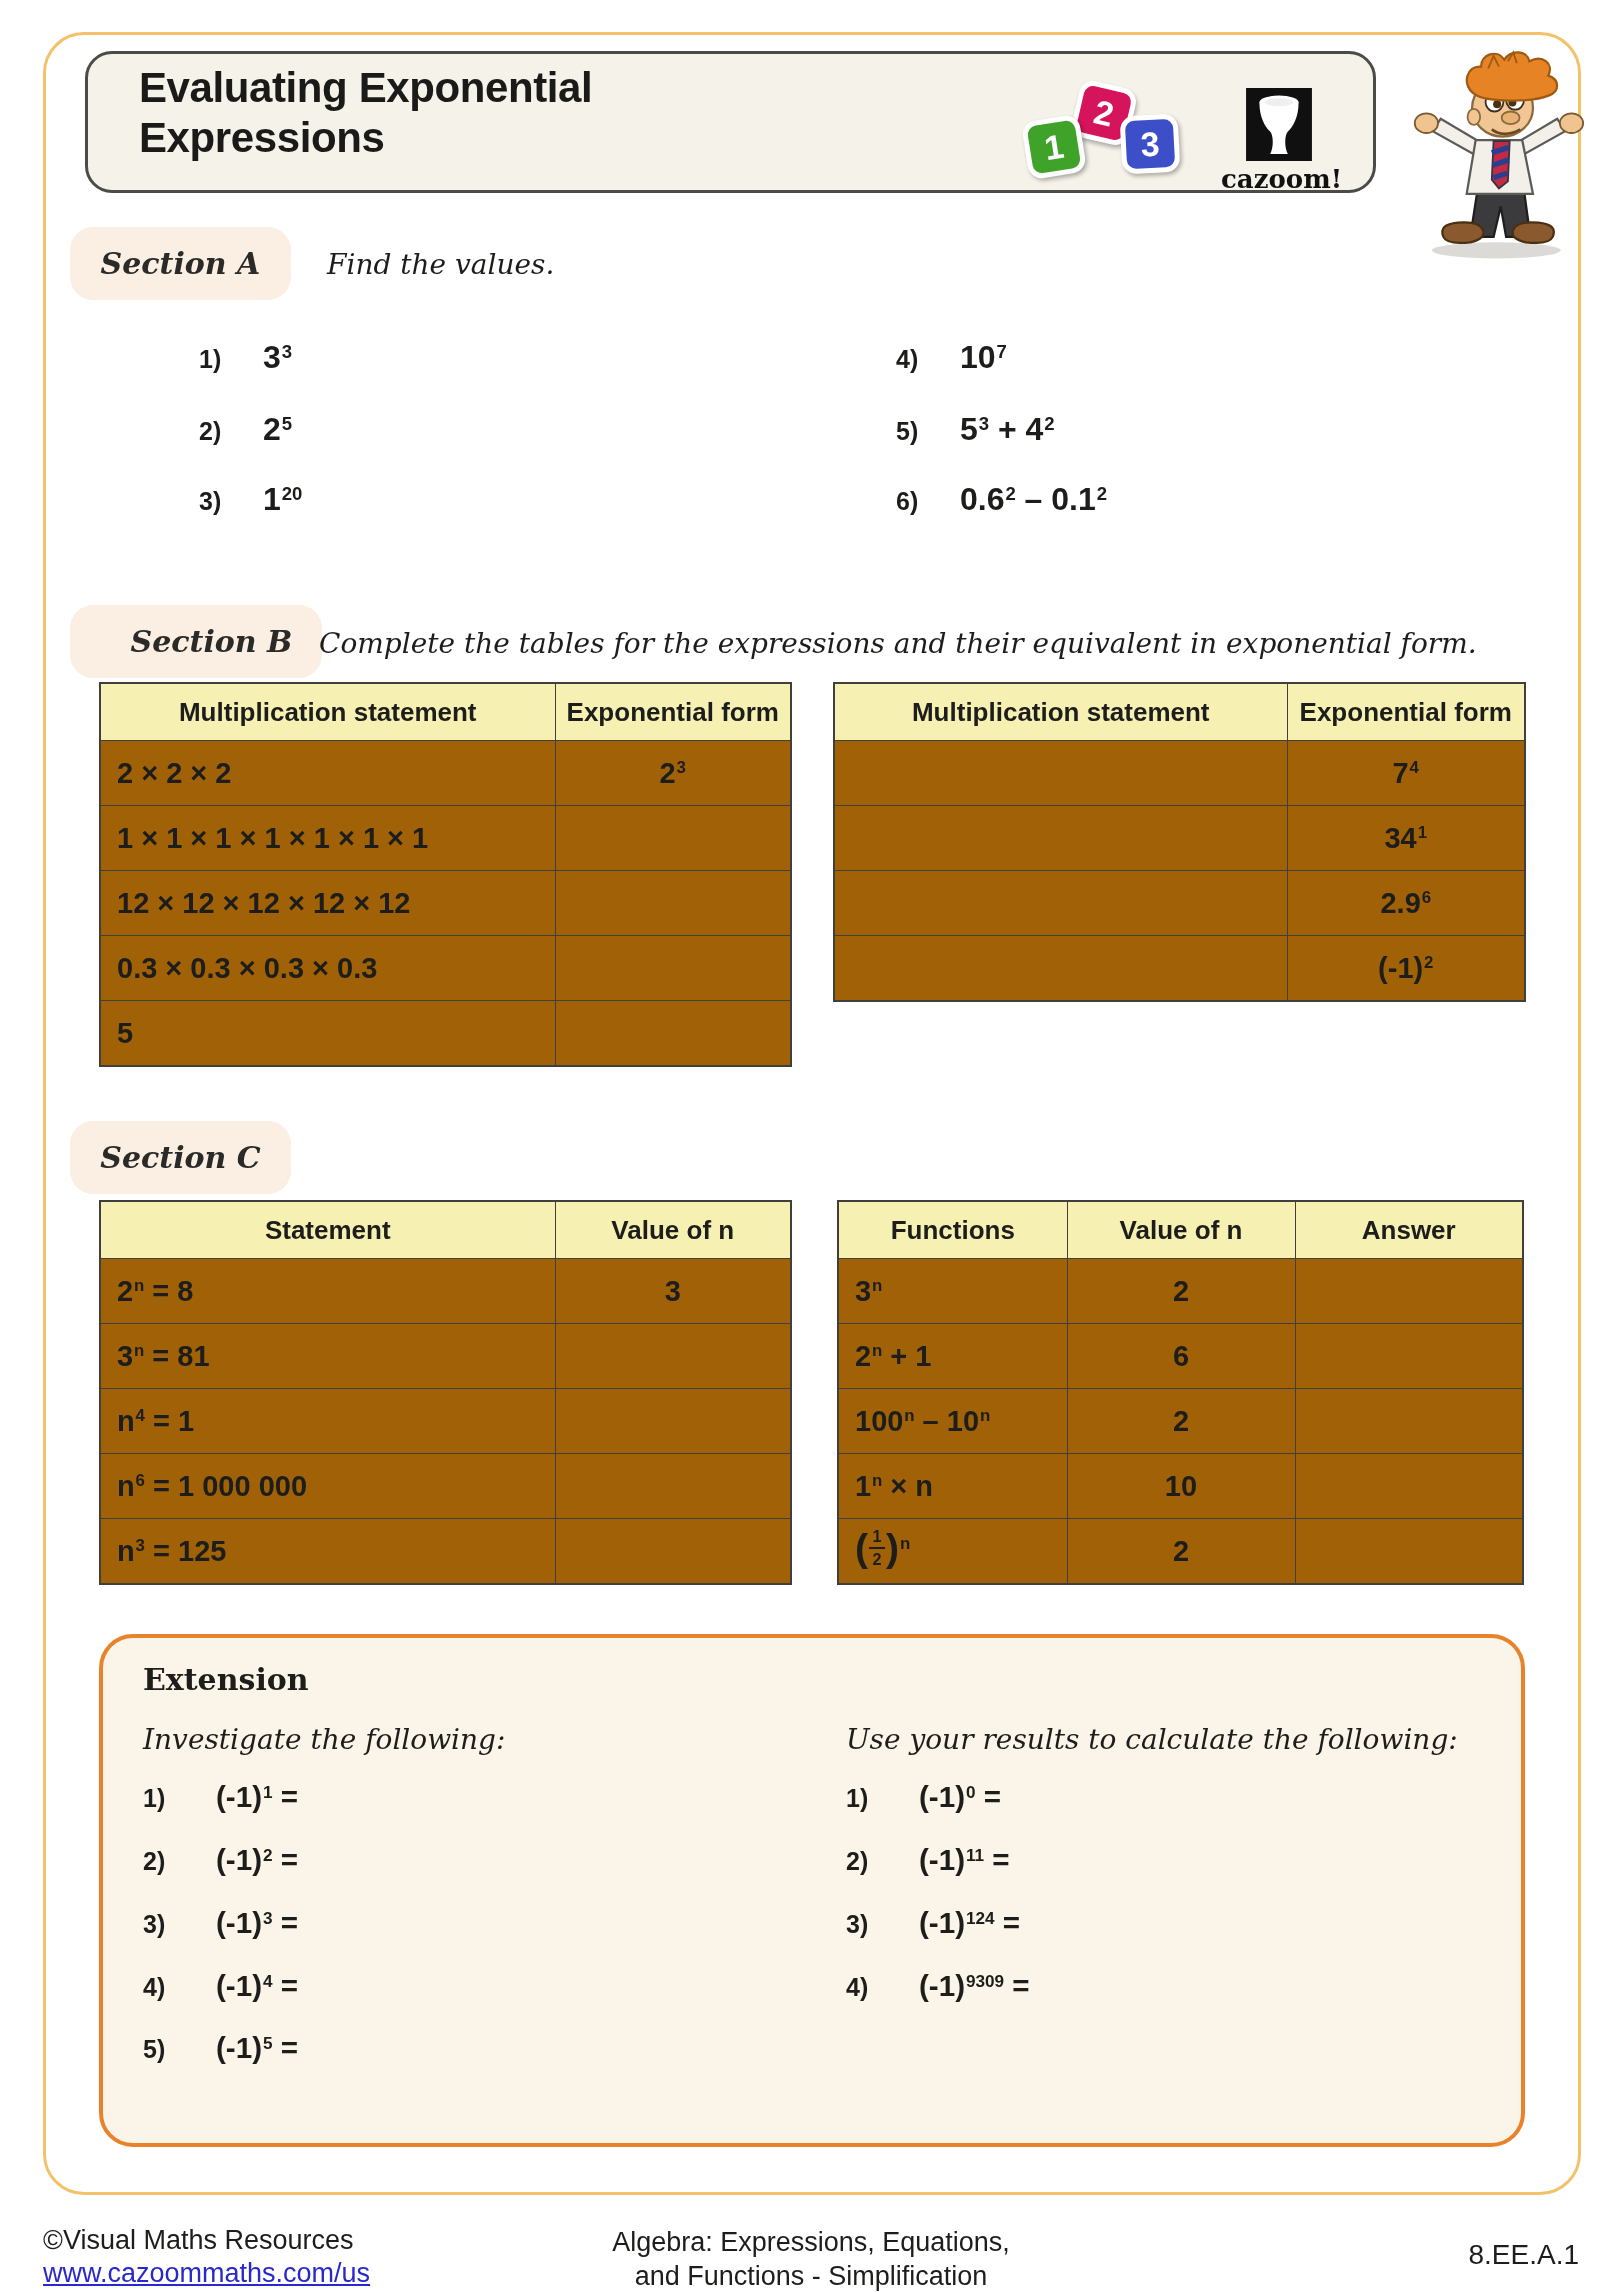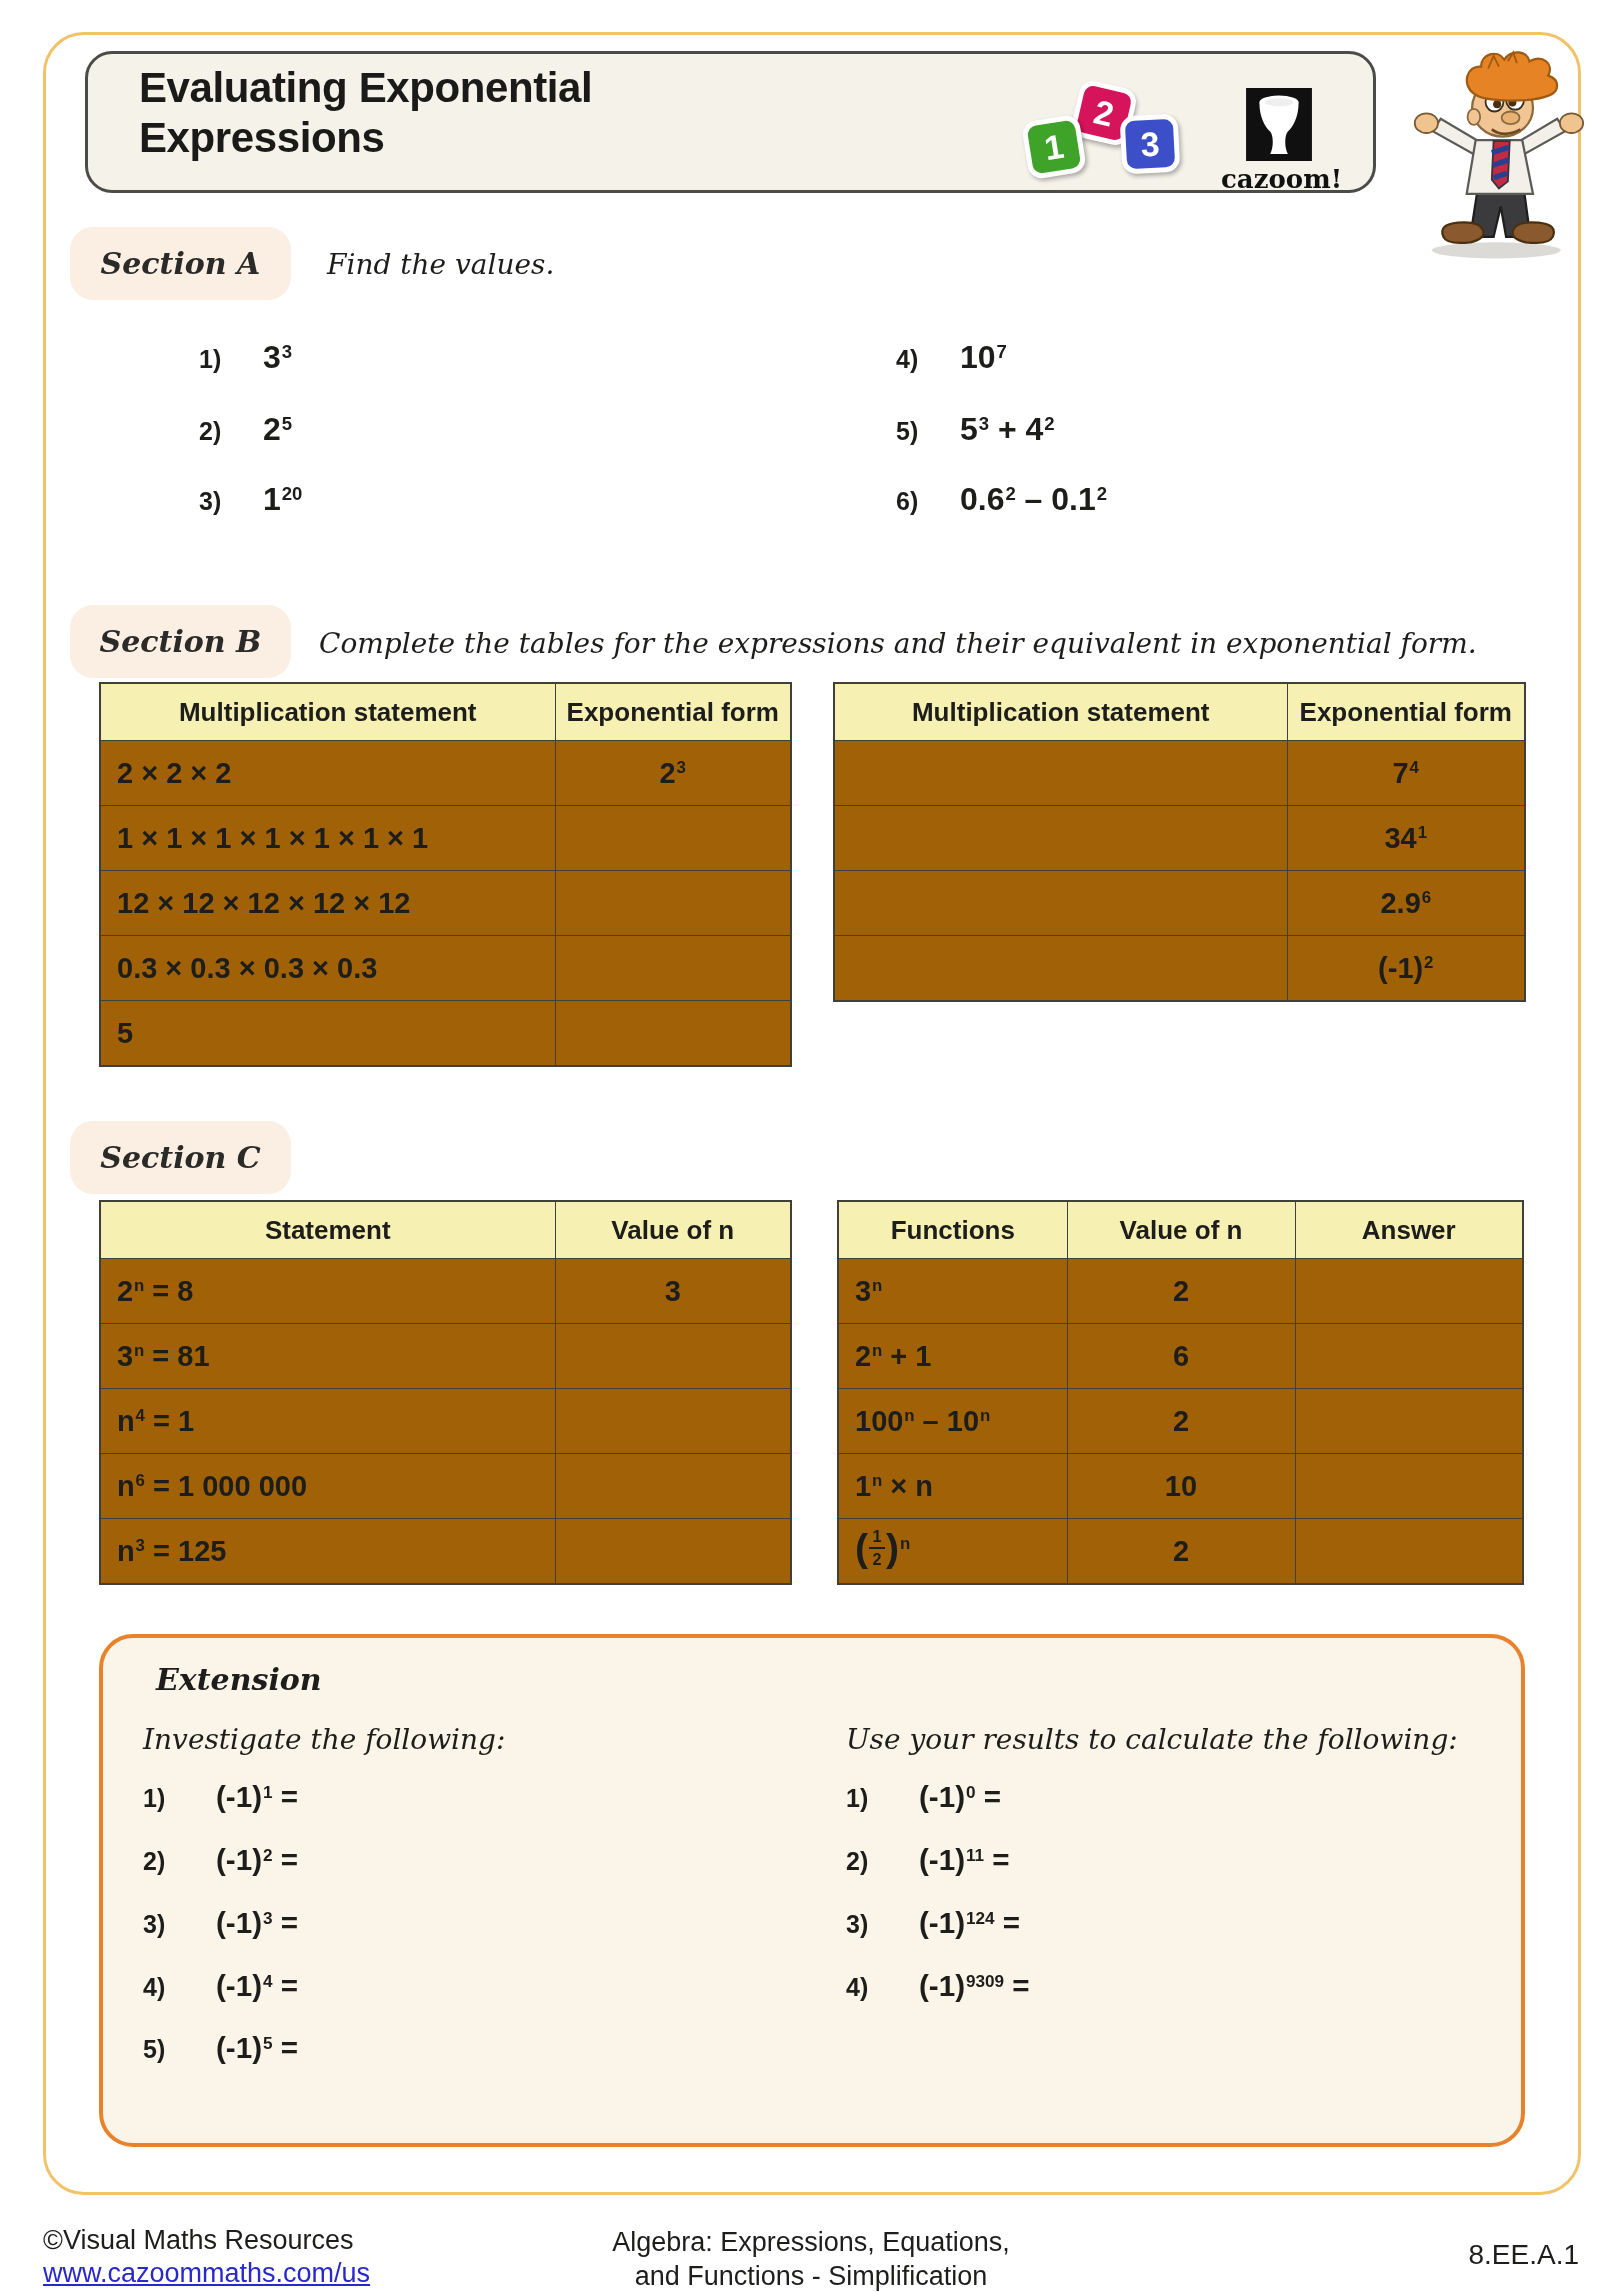--- a/index.html
+++ b/index.html
@@ -46,21 +46,21 @@
     background:#F6F1B3; border:1.8px solid #403F3B; font-size:26px; font-weight:bold;
     text-align:center; height:56px; padding:0 5.4px;
   }
   .wtab td { border:1.8px solid #403F3B; height:64px; font-size:29px; font-weight:bold; padding:0 16px; }
   .cell-c { text-align:center; padding:0 5.4px !important; }
 
   .ext-box {
     left:99px; top:1634px; width:1426px; height:513px;
     background:#FBF4E8; border:4.5px solid #E8832C; border-radius:34px; box-sizing:border-box;
   }
-  .ext-title { left:156px; top:1662px; font-family:"DejaVu Serif", serif; font-style:italic; font-weight:bold; font-size:30px; }
+  .ext-title { left:143px; top:1662px; font-family:"DejaVu Serif", serif; font-weight:bold; font-size:30px; }
   .ext-item { display:flex; align-items:baseline; }
   .ext-num { font-size:25px; font-weight:bold; width:73px; flex:none; }
   .ext-expr { font-size:29.6px; font-weight:bold; white-space:nowrap; }
 
   .fracwrap { display:inline-flex; align-items:center; vertical-align:middle; position:relative; top:-2.7px; }
   .fracwrap .paren { font-size:135%; font-weight:bold; }
   .frac { display:inline-flex; flex-direction:column; align-items:center; font-size:56%; line-height:1.05; margin:0 0.9px; }
   .frac .fnum { border-bottom:2.7px solid #1D1D1B; padding:0 3.6px 1.8px; }
   .frac .fden { padding-top:1.8px; }
 
@@ -160,21 +160,21 @@
 </div>
 <div class="abs prob" style="left:896px; top:411px;">
   <span class="prob-num">5)</span>
   <span class="prob-expr">5<sup>3</sup> + 4<sup>2</sup></span>
 </div>
 <div class="abs prob" style="left:896px; top:481px;">
   <span class="prob-num">6)</span>
   <span class="prob-expr">0.6<sup>2</sup> – 0.1<sup>2</sup></span>
 </div>
 
-<div class="abs sec-label" style="top:605px;">
+<div class="abs sec-label" style="top:605px;padding-left:31px;">
   <span>Section B</span>
 </div>
 <div class="abs instr" style="left:319px; top:627px; width:1191px;">Complete the tables for the expressions and their equivalent in exponential form.</div>
 
 <table class="wtab" style="left:99px; top:682px; width:691px;">
   <colgroup>
       <col style="width:455px">
       <col style="width:236px">
     </colgroup>
   <tbody>

